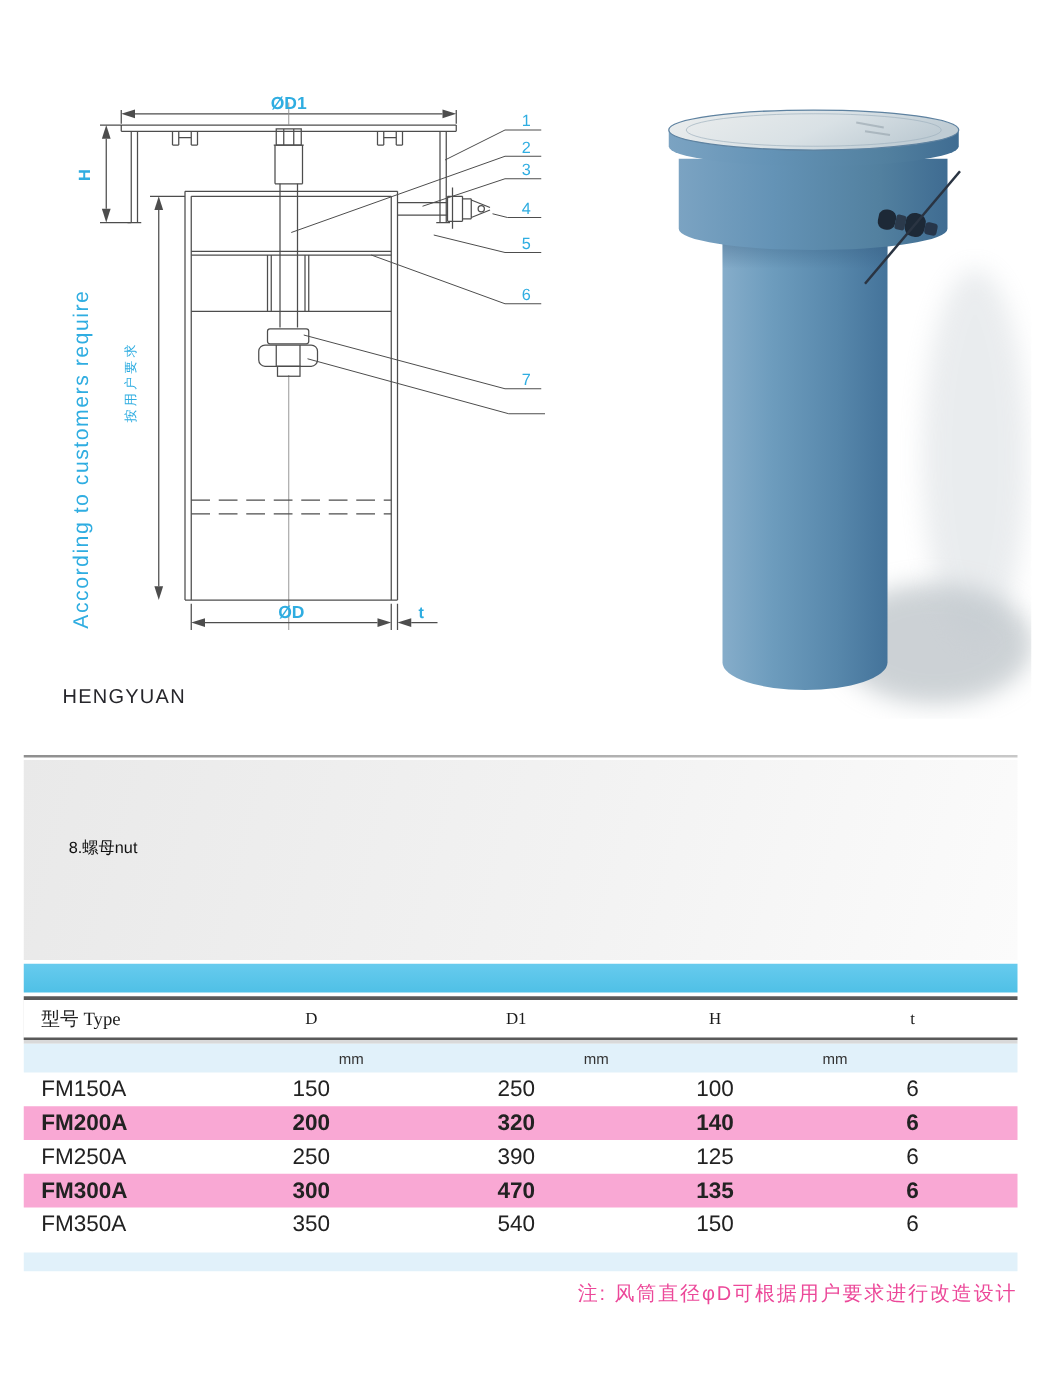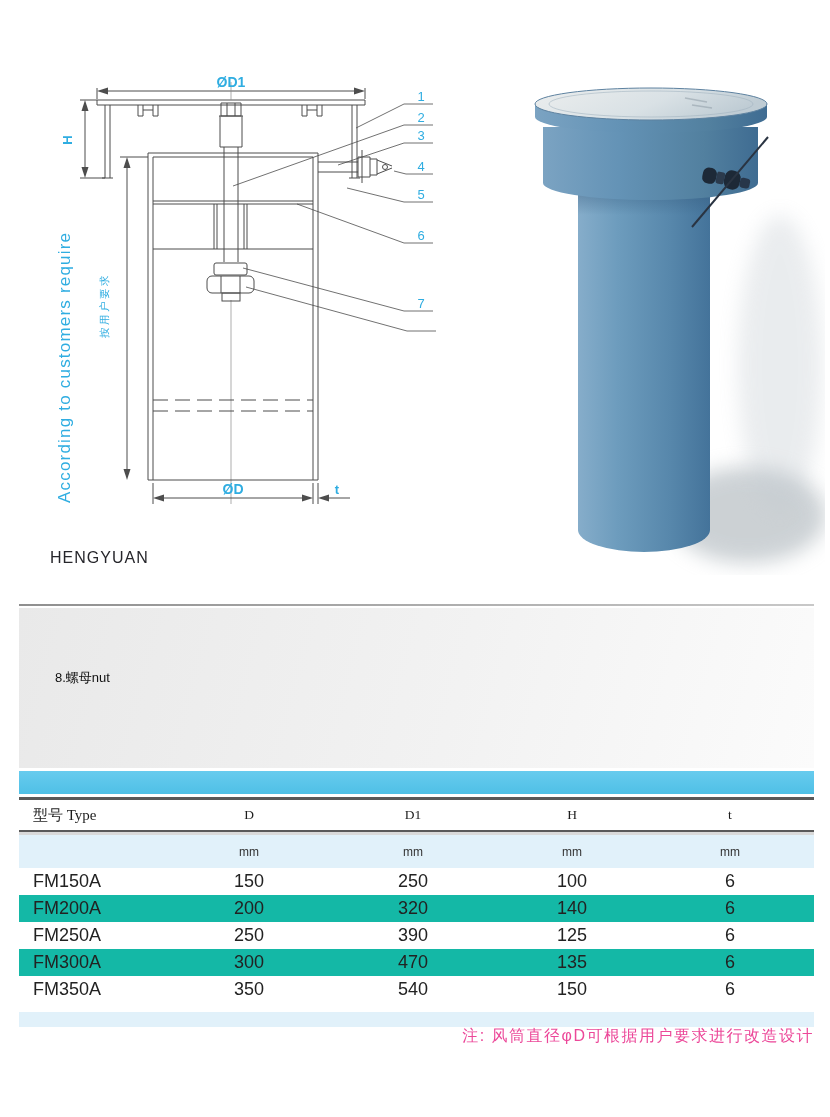--- a/index.html
+++ b/index.html
@@ -23,24 +23,24 @@
                background:linear-gradient(#67cbee,#4fc0e6);}
   #spec-table{left:19px;top:797px;width:795px;}
   .row{display:grid;grid-template-columns:120px 220px 108px 210px 106px auto;
        align-items:center;}
   .row .c{text-align:center;font-size:18px;color:#222;}
   .row .c.type{text-align:left;padding-left:14px;}
   #t-head{height:30px;border-top:3px solid #595959;border-bottom:2px solid #595959;
           box-shadow:0 3px 0 #d9d9d9;font-family:Liberation Serif, serif;}
   #t-head .c{font-size:13.5px;color:#1c1c1c;}
   #t-head .c.type{font-size:15px;}
-  .t-units{height:33px;margin-top:3px;background:#e1f1fa;}
+  .t-units{height:23px;margin-top:3px;background:#e1f1fa;gap:32px;}
   .t-units .c{font-size:12px;color:#333;}
   .t-row{height:27px;}
-  .t-row.alt{background:#14b8a6;}
+  .t-row.alt{background:#f9a8d4;font-weight:bold;}
   #t-tail{height:15px;margin-top:9px;background:#e1f1fa;}
 
   
   #notes{right:16px;top:1026px;text-align:right;font-size:16px;line-height:19px;color:#ec4899;}
   #note-zh{letter-spacing:1.5px;}
 
   
   .cyan{fill:#2fade1;}
   text{font-family:"Liberation Sans",sans-serif;}
 </style>

